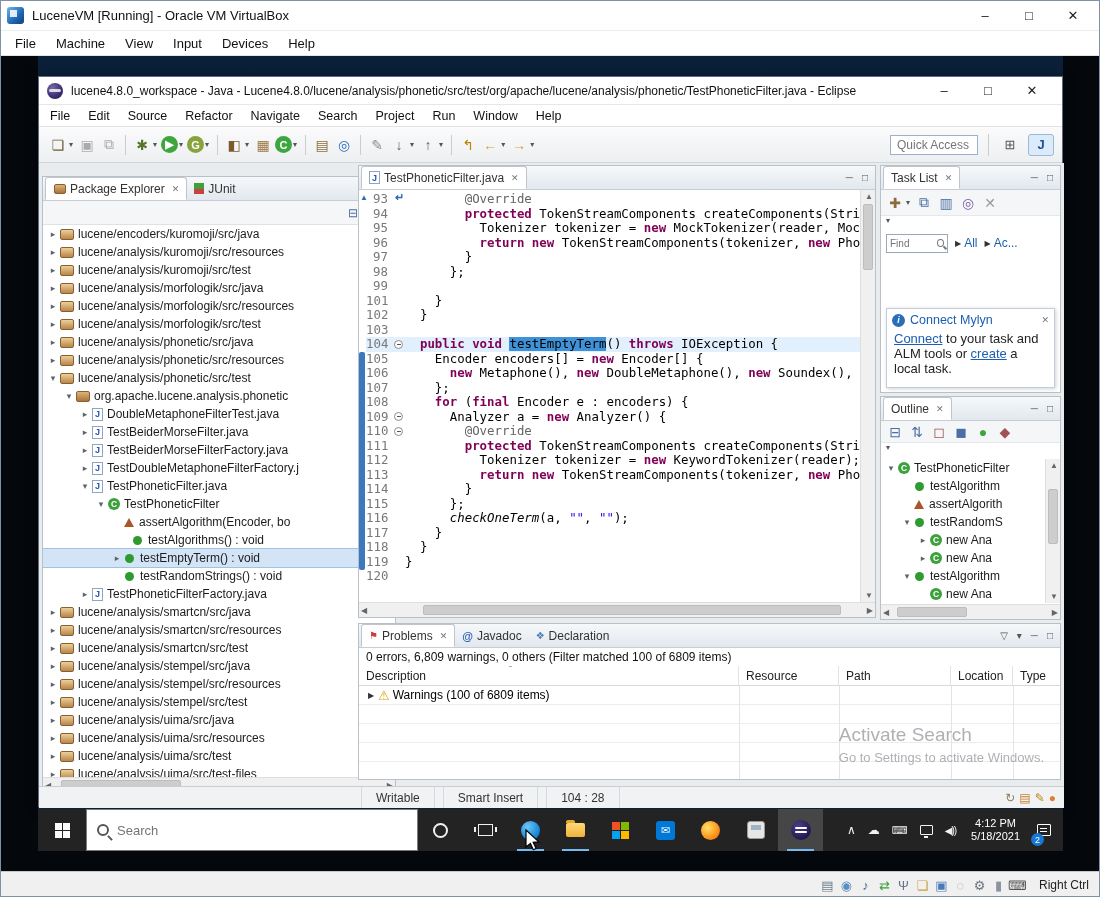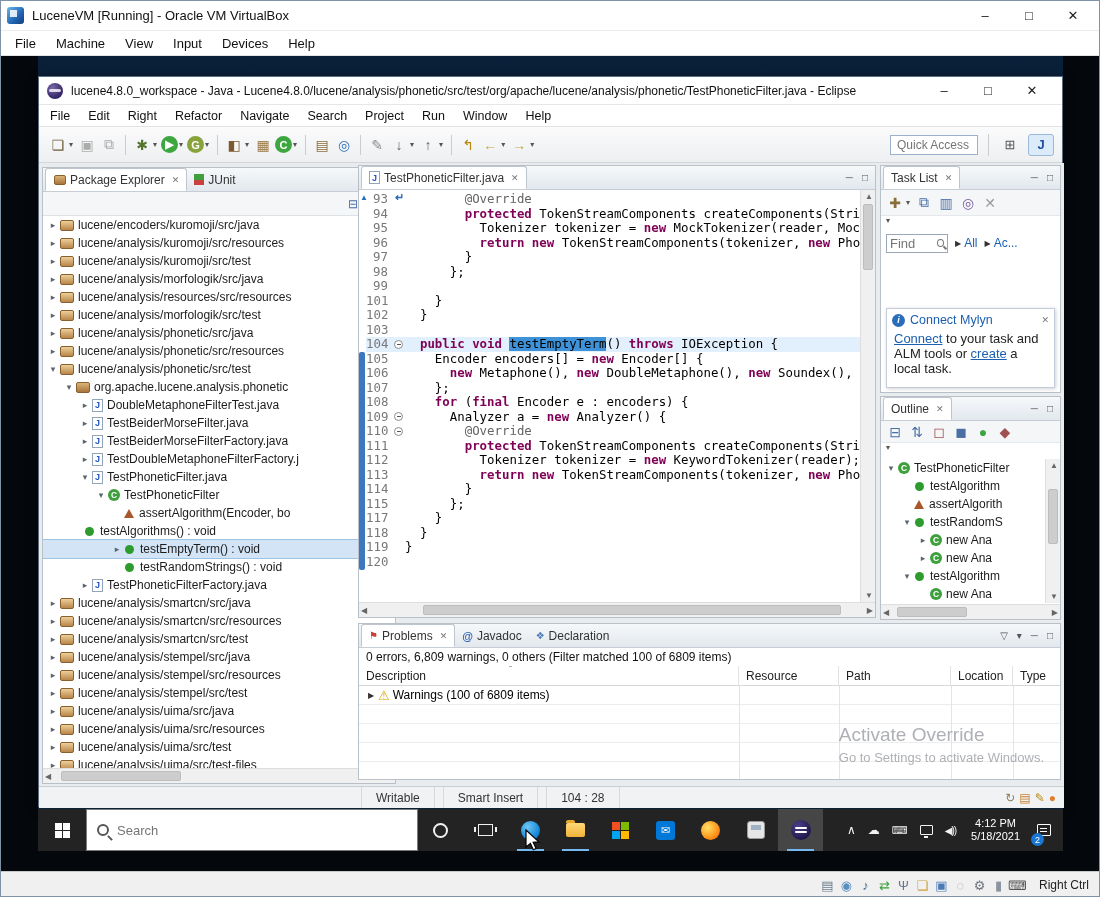--- a/index.html
+++ b/index.html
@@ -33,21 +33,21 @@
 .tsep{width:1px;height:20px;background:#ccc;margin:0 5px;flex:none}
 .lens{width:11px;height:11px;border:2px solid #2a6db5;border-radius:50%;position:relative;display:inline-block}
 .lens::after{content:"";position:absolute;width:2px;height:6px;background:#2a6db5;left:9px;top:8px;transform:rotate(-45deg)}
 .qa{width:88px;height:20px;border:1px solid #9ab0cc;font-size:12px;padding:0 6px;color:#444;font-family:"Liberation Sans",sans-serif;flex:none}
 .persp{display:flex;align-items:center;margin-left:10px;border-left:1px solid #ccc;padding-left:8px;gap:5px;flex:none}
 .picon{width:26px;height:22px;display:flex;align-items:center;justify-content:center;font-size:13px;color:#555}
 .picon.active{background:#dcebf9;border:1px solid #9ab8d8;border-radius:3px;color:#1f4f9a;font-weight:bold}
 
 #ec-main{position:absolute;left:0;top:86px;width:1025px;height:623px;background:#e9ecef}
 .panel{position:absolute;background:#fff;border:1px solid #b9c0c7}
-#pe{left:3px;top:4px;width:354px;height:617px}
+#pe{left:3px;top:13px;width:354px;height:617px}
 #ed{left:319px;top:2px;width:518px;height:453px}
 #tl{left:841px;top:2px;width:181px;height:228px}
 #ol{left:841px;top:233px;width:181px;height:224px}
 #pr{left:319px;top:460px;width:703px;height:157px}
 .ptabs{position:absolute;left:0;top:0;right:0;height:24px;background:linear-gradient(#f6f8fa,#e2e8ee);border-bottom:1px solid #c6cdd4;display:flex;align-items:flex-end;padding-left:2px}
 .ptab{display:inline-flex;align-items:center;height:23px;padding:0 7px;font-size:12px;color:#333;gap:4px;white-space:nowrap}
 .ptab.sel{background:#fff;border:1px solid #bec5cc;border-bottom:1px solid #fff;border-radius:3px 3px 0 0}
 .tx{font-size:9px;color:#777;margin-left:3px}
 .pchrome{margin-left:auto;display:flex;gap:9px;padding:0 7px;font-size:10px;color:#555;align-self:center}
 .ptools{position:absolute;left:0;top:24px;right:0;height:24px;background:#f4f6f8;border-bottom:1px solid #dde2e7;display:flex;align-items:center;justify-content:flex-end;padding-right:5px}
@@ -89,21 +89,21 @@
 .sg-s{color:#2a00ff}.sg-c{color:#0000c0;font-style:italic}.sg-t{font-style:italic;color:#000}
 .sg-sel{background:#4092d8;color:#000}
 #range-bar{position:absolute;left:0;top:162px;width:6px;height:218px;background:#3c78be;border-radius:2px}
 #edit-mark{position:absolute;left:36px;top:1px;color:#2a6db8;font-size:11px;font-weight:bold}
 #ruler-mark{position:absolute;left:1px;top:3px;color:#2a6db8;font-size:8px}
 
 .tl-tools{position:absolute;top:24px;left:0;right:0;height:26px;background:#f4f6f8;border-bottom:1px solid #e4e8ec;display:flex;align-items:center;padding:0 3px}
 .tl-ovf{position:absolute;top:50px;left:5px;height:13px;font-size:8px;color:#555}
 .tl-find{position:absolute;top:66px;left:5px;right:3px;height:22px;display:flex;align-items:center;gap:3px}
 .find-box{width:62px;height:19px;border:1px solid #9aa7b8;display:flex;align-items:center;padding:0 3px;background:#fff}
-.find-box input{border:none;outline:none;width:100%;font-size:13px;color:#555;font-family:"Liberation Sans",sans-serif}
+.find-box input{border:none;outline:none;width:100%;font-size:10px;color:#555;font-family:"Liberation Sans",sans-serif}
 .lens.sm{width:8px;height:8px;border-width:1.5px;border-color:#777}
 .lens.sm::after{width:1.5px;height:4px;left:6.5px;top:6px;background:#777}
 .larr{font-size:8px;color:#333;margin-left:4px}
 .lnk{color:#1a5fb0;font-size:12px}
 .mylyn{position:absolute;left:5px;right:5px;top:142px;height:80px;border:1px solid #c3cdd9;background:#fff;box-shadow:1px 1px 4px rgba(0,0,0,.18);font-size:12px}
 .mylyn-head{display:flex;align-items:center;gap:5px;padding:4px 5px 2px}
 .info-ic{width:13px;height:13px;border-radius:50%;background:#2a6db8;color:#fff;font-size:9px;font-weight:bold;display:flex;align-items:center;justify-content:center;font-style:italic}
 .mylyn-title{color:#1a5fb0;font-size:12.5px}
 .mylyn-x{margin-left:auto;font-size:9px;color:#777}
 .mylyn-body{padding:2px 7px;color:#222;line-height:15px;font-size:13px}
@@ -203,21 +203,21 @@
           <span class="t">lucene4.8.0_workspace - Java - Lucene4.8.0/lucene/analysis/phonetic/src/test/org/apache/lucene/analysis/phonetic/TestPhoneticFilter.java - Eclipse</span>
           <span class="winbtns">
             <span class="winbtn">–</span>
             <span class="winbtn">□</span>
             <span class="winbtn">✕</span>
           </span>
         </div>
         <div id="ec-menubar">
             <span class="mi">File</span>
             <span class="mi">Edit</span>
-            <span class="mi">Right</span>
+            <span class="mi">Source</span>
             <span class="mi">Refactor</span>
             <span class="mi">Navigate</span>
             <span class="mi">Search</span>
             <span class="mi">Project</span>
             <span class="mi">Run</span>
             <span class="mi">Window</span>
             <span class="mi">Help</span>
           </div>
         <div id="ec-toolbar">
           <span id="ec-tools">
@@ -301,21 +301,21 @@
                   <span class="tlb">lucene/analysis/kuromoji/src/test</span>
                 </div>
                 <div class="trow" style="padding-left: 4px;">
                   <span class="arr">▸</span>
                   <span class="tic ti-src"></span>
                   <span class="tlb">lucene/analysis/morfologik/src/java</span>
                 </div>
                 <div class="trow" style="padding-left: 4px;">
                   <span class="arr">▸</span>
                   <span class="tic ti-src"></span>
-                  <span class="tlb">lucene/analysis/resources/src/resources</span>
+                  <span class="tlb">lucene/analysis/morfologik/src/resources</span>
                 </div>
                 <div class="trow" style="padding-left: 4px;">
                   <span class="arr">▸</span>
                   <span class="tic ti-src"></span>
                   <span class="tlb">lucene/analysis/morfologik/src/test</span>
                 </div>
                 <div class="trow" style="padding-left: 4px;">
                   <span class="arr">▸</span>
                   <span class="tic ti-src"></span>
                   <span class="tlb">lucene/analysis/phonetic/src/java</span>
@@ -363,21 +363,21 @@
                 <div class="trow" style="padding-left: 52px;">
                   <span class="arr">▾</span>
                   <span class="tic ti-cls">C</span>
                   <span class="tlb">TestPhoneticFilter</span>
                 </div>
                 <div class="trow" style="padding-left: 68px;">
                   <span class="arr"></span>
                   <span class="tic ti-ms"></span>
                   <span class="tlb">assertAlgorithm(Encoder, bo</span>
                 </div>
-                <div class="trow" style="padding-left: 28px;">
+                <div class="trow" style="padding-left: 76px;">
                   <span class="arr"></span>
                   <span class="tic ti-mp"></span>
                   <span class="tlb">testAlgorithms() : void</span>
                 </div>
                 <div class="trow tsel" style="padding-left: 68px;">
                   <span class="arr">▸</span>
                   <span class="tic ti-mp"></span>
                   <span class="tlb">testEmptyTerm() : void</span>
                 </div>
                 <div class="trow" style="padding-left: 68px;">
@@ -573,20 +573,25 @@
                   </div>
                   <div class="cl">
                     <span class="ln">114</span>
                     <span class="fd"></span>
                     <span class="ct"><span class="sg-d">        }</span></span>
                   </div>
                   <div class="cl">
                     <span class="ln">115</span>
                     <span class="fd"></span>
                     <span class="ct"><span class="sg-d">      };</span></span>
+                  </div>
+                  <div class="cl">
+                    <span class="ln">116</span>
+                    <span class="fd"></span>
+                    <span class="ct"><span class="sg-d">      </span><span class="sg-t">checkOneTerm</span><span class="sg-d">(a, </span><span class="sg-s">""</span><span class="sg-d">, </span><span class="sg-s">""</span><span class="sg-d">);</span></span>
                   </div>
                   <div class="cl">
                     <span class="ln">117</span>
                     <span class="fd"></span>
                     <span class="ct"><span class="sg-d">    }</span></span>
                   </div>
                   <div class="cl">
                     <span class="ln">118</span>
                     <span class="fd"></span>
                     <span class="ct"><span class="sg-d">  }</span></span>
@@ -765,21 +770,21 @@
                 <span class="warnic">⚠</span>
                 <span>Warnings (100 of 6809 items)</span>
               </div>
               <div class="pr-grid"></div>
               <div class="vline" style="left:380px"></div>
               <div class="vline" style="left:480px"></div>
               <div class="vline" style="left:592px"></div>
               <div class="vline" style="left:654px"></div>
             </div>
             <div class="wm">
-              <div class="l1">Activate Override</div>
+              <div class="l1">Activate Search</div>
               <div class="l2">Go to Settings to activate Windows.</div>
             </div>
           </div>
         </div>
 
         <div id="ec-status">
           <span class="st-spacer"></span>
           <span class="st-cell">Writable</span>
           <span class="st-cell">Smart Insert</span>
           <span class="st-cell">104 : 28</span>

